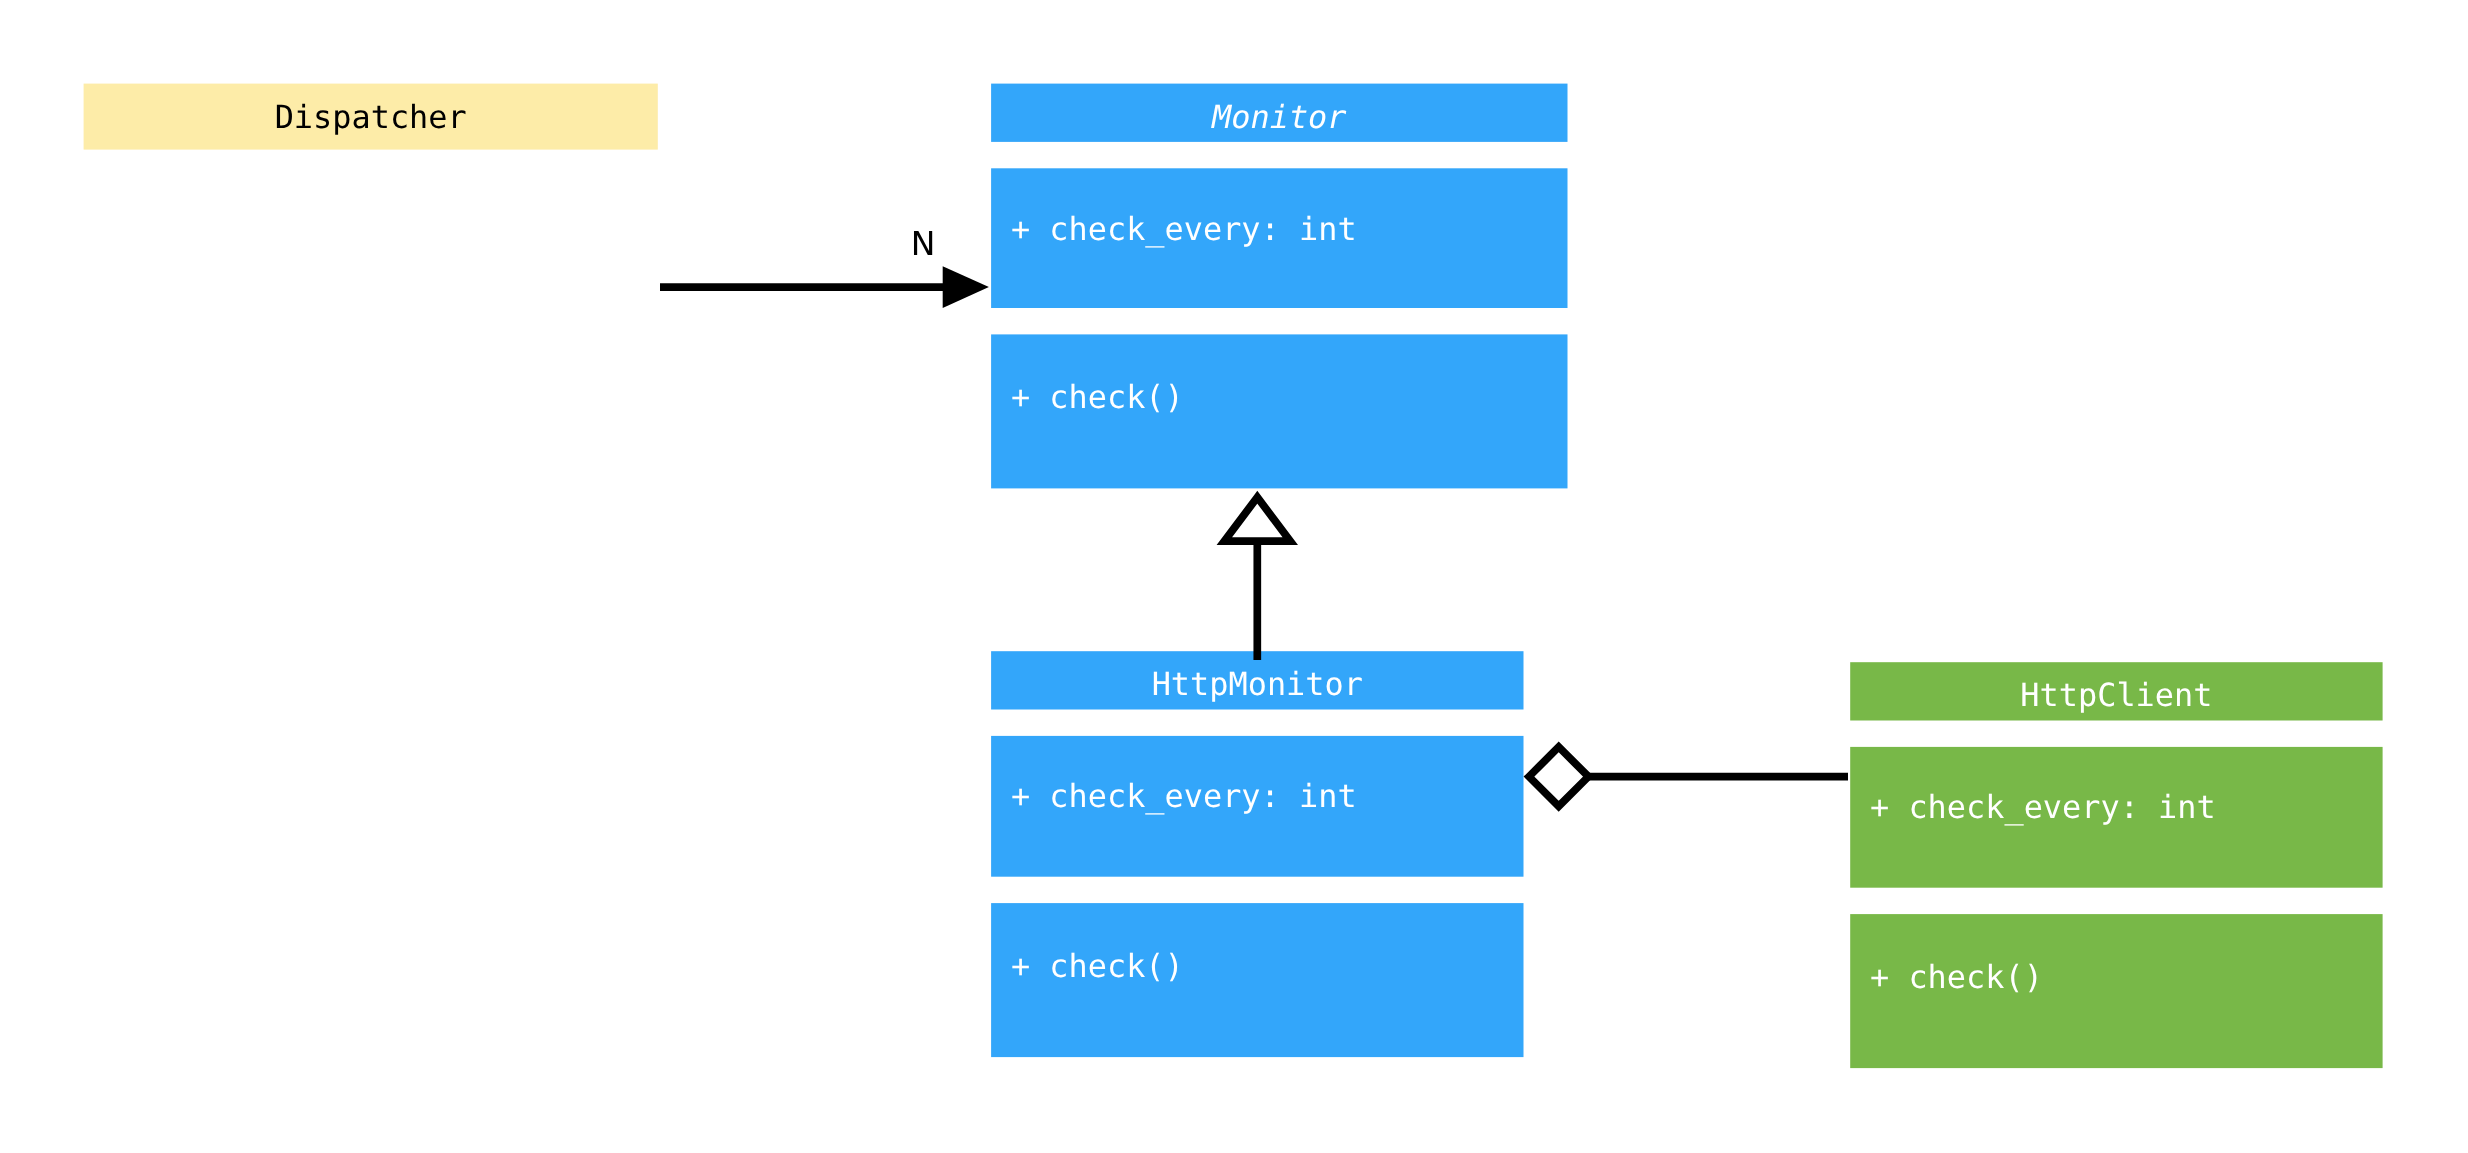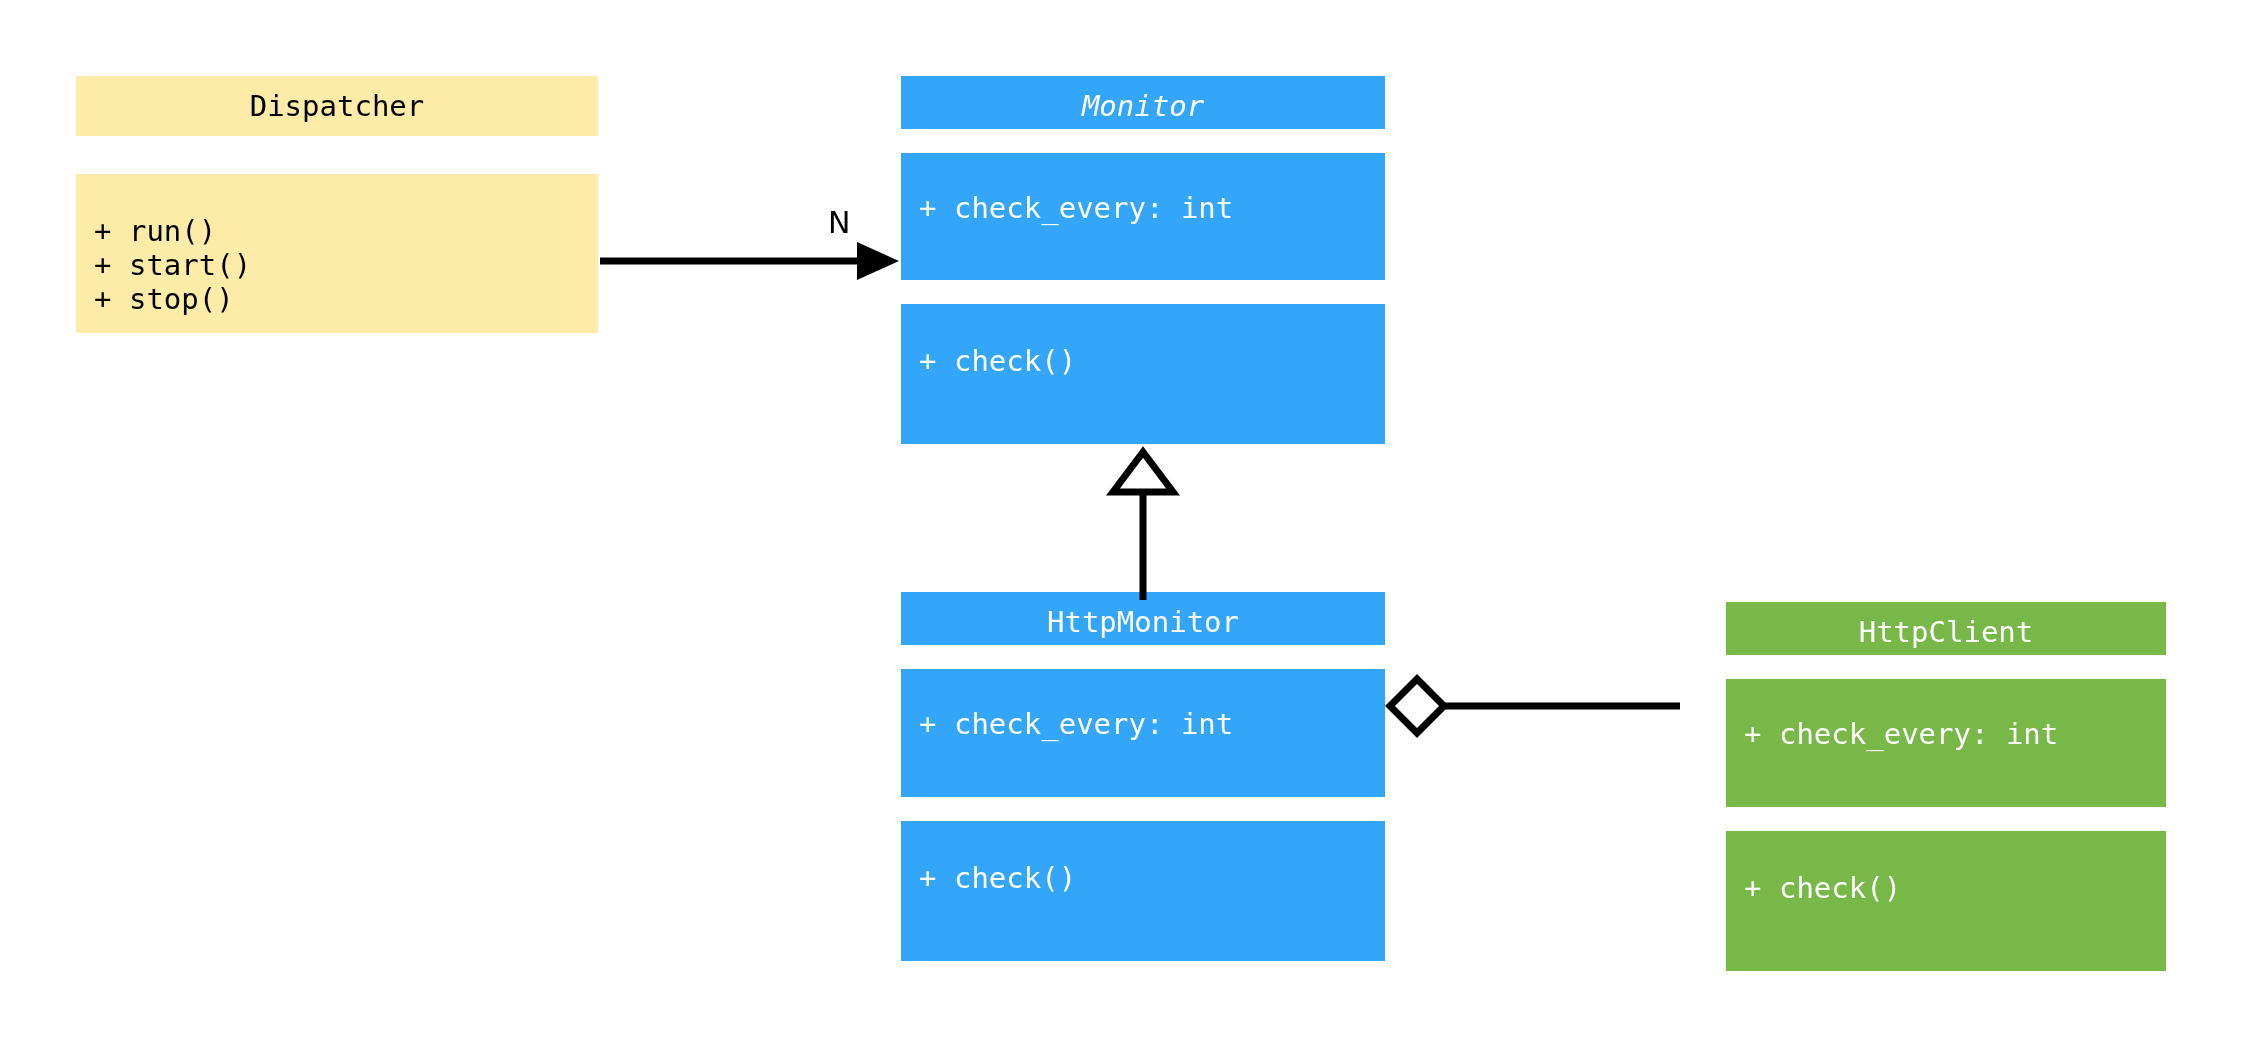--- a/index.html
+++ b/index.html
@@ -60,30 +60,30 @@
 
   
   .theme-yellow .uml-compartment { background: #fdeca8; }
   .theme-yellow .uml-title,
   .theme-yellow .uml-body { color: #000000; }
 
   .theme-blue .uml-compartment { background: #33a6fa; }
   .theme-blue .uml-title,
   .theme-blue .uml-body { color: #ffffff; }
 
-  .theme-green .uml-compartment { background: #78b848; margin-left: 44px; }
+  .theme-green .uml-compartment { background: #78b848; }
   .theme-green .uml-title,
   .theme-green .uml-body { color: #ffffff; }
 
   
   .gap-sm { height: 4px; background: #ffffff; flex: 0 0 4px; }
 
   
   #class-dispatcher { left: 76px;  top: 76px;  width: 522px; height: 370px; }
-  #class-monitor    { left: 901px; top: 76px;  width: 484px; height: 368px; }
+  #class-monitor    { left: 901px; top: 76px;  width: 524px; height: 368px; }
   #class-httpmonitor{ left: 901px; top: 592px; width: 484px; height: 369px; }
   #class-httpclient { left: 1682px;top: 602px; width: 484px; height: 369px; }
 
   #class-dispatcher .c-head { height: 60px; }
   #class-dispatcher .c-attr { height: 143px; }
   #class-dispatcher .c-meth { height: 159px; }
 
   #class-monitor .c-head { height: 60px; }
   #class-monitor .c-attr { height: 143px; }
   #class-monitor .c-meth { height: 157px; }
@@ -118,25 +118,20 @@
 <body>
 
 <div id="diagram-canvas">
 
   <div class="uml-class theme-yellow" id="class-dispatcher">
     <div class="uml-compartment c-head">
       <div class="uml-title">Dispatcher</div>
     </div>
     <div class="gap-sm"></div>
     <div class="gap-sm"></div>
-    <div class="uml-compartment c-meth">
-      <div class="uml-body methods">+ run()
-+ start()
-+ stop()</div>
-    </div>
   </div>
 
   <div class="uml-class theme-blue" id="class-monitor">
     <div class="uml-compartment c-head">
       <div class="uml-title abstract">Monitor</div>
     </div>
     <div class="gap-sm"></div>
     <div class="uml-compartment c-attr">
       <div class="uml-body">+ check_every: int</div>
     </div>

